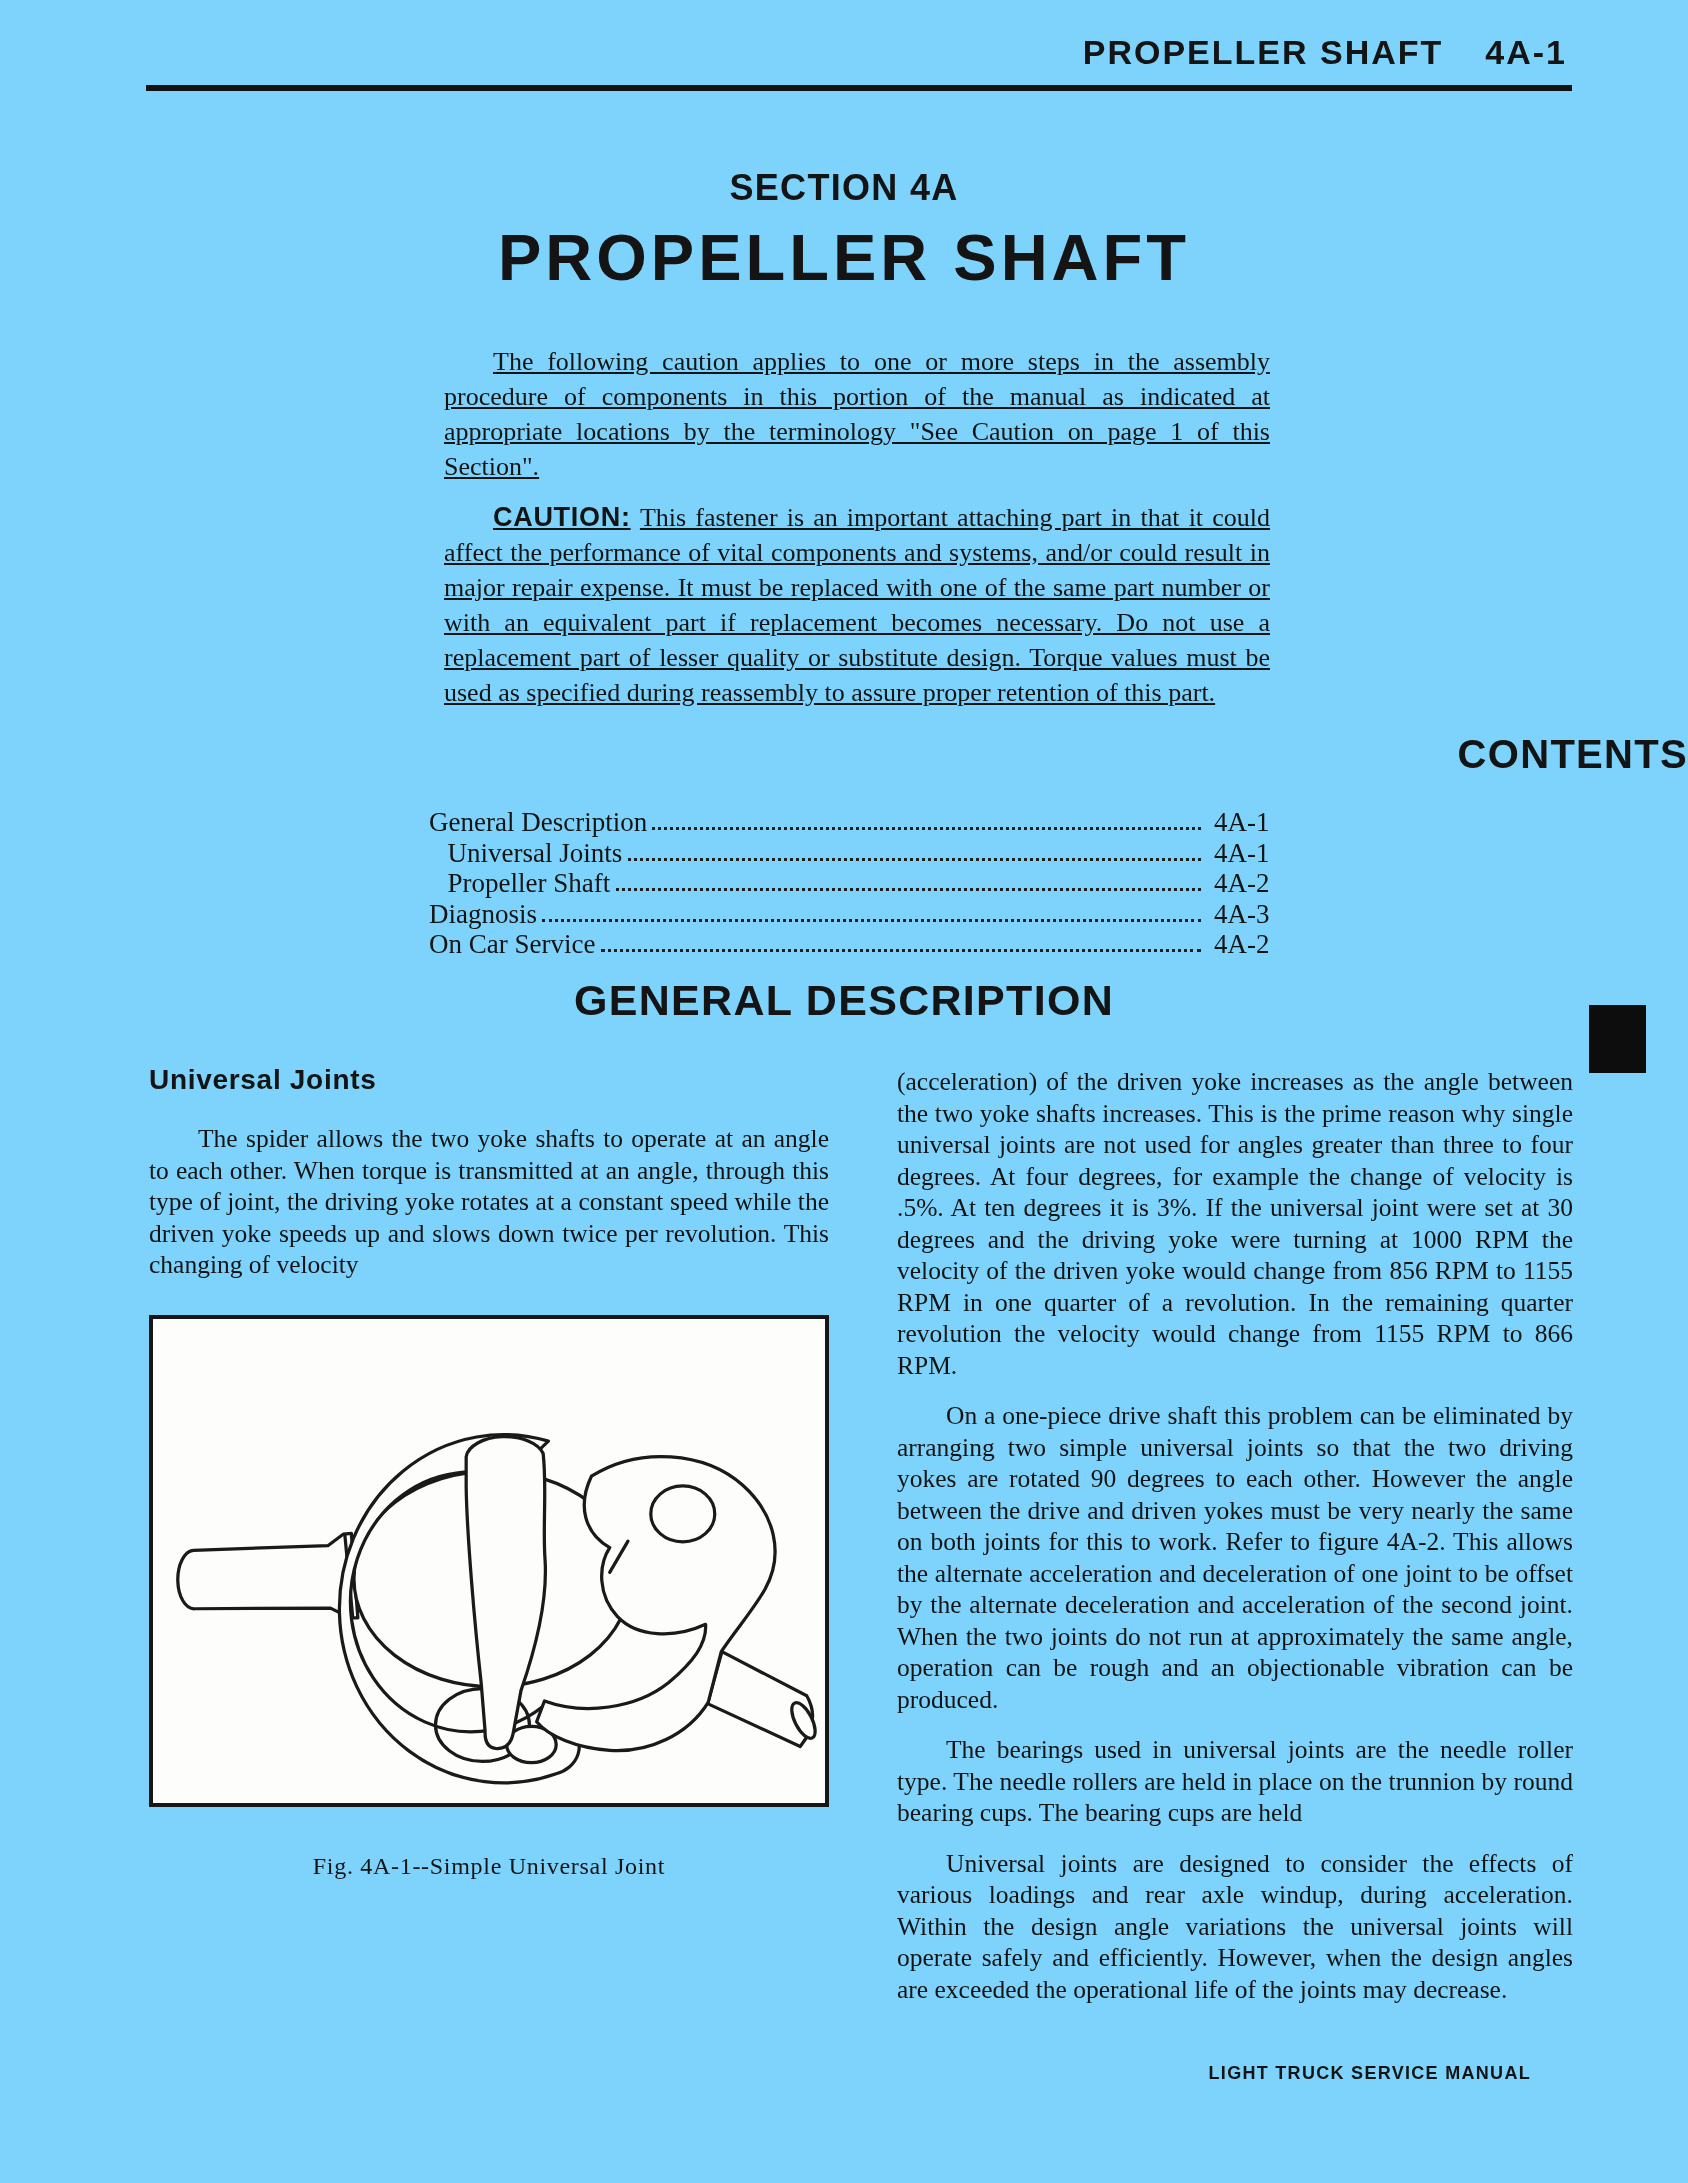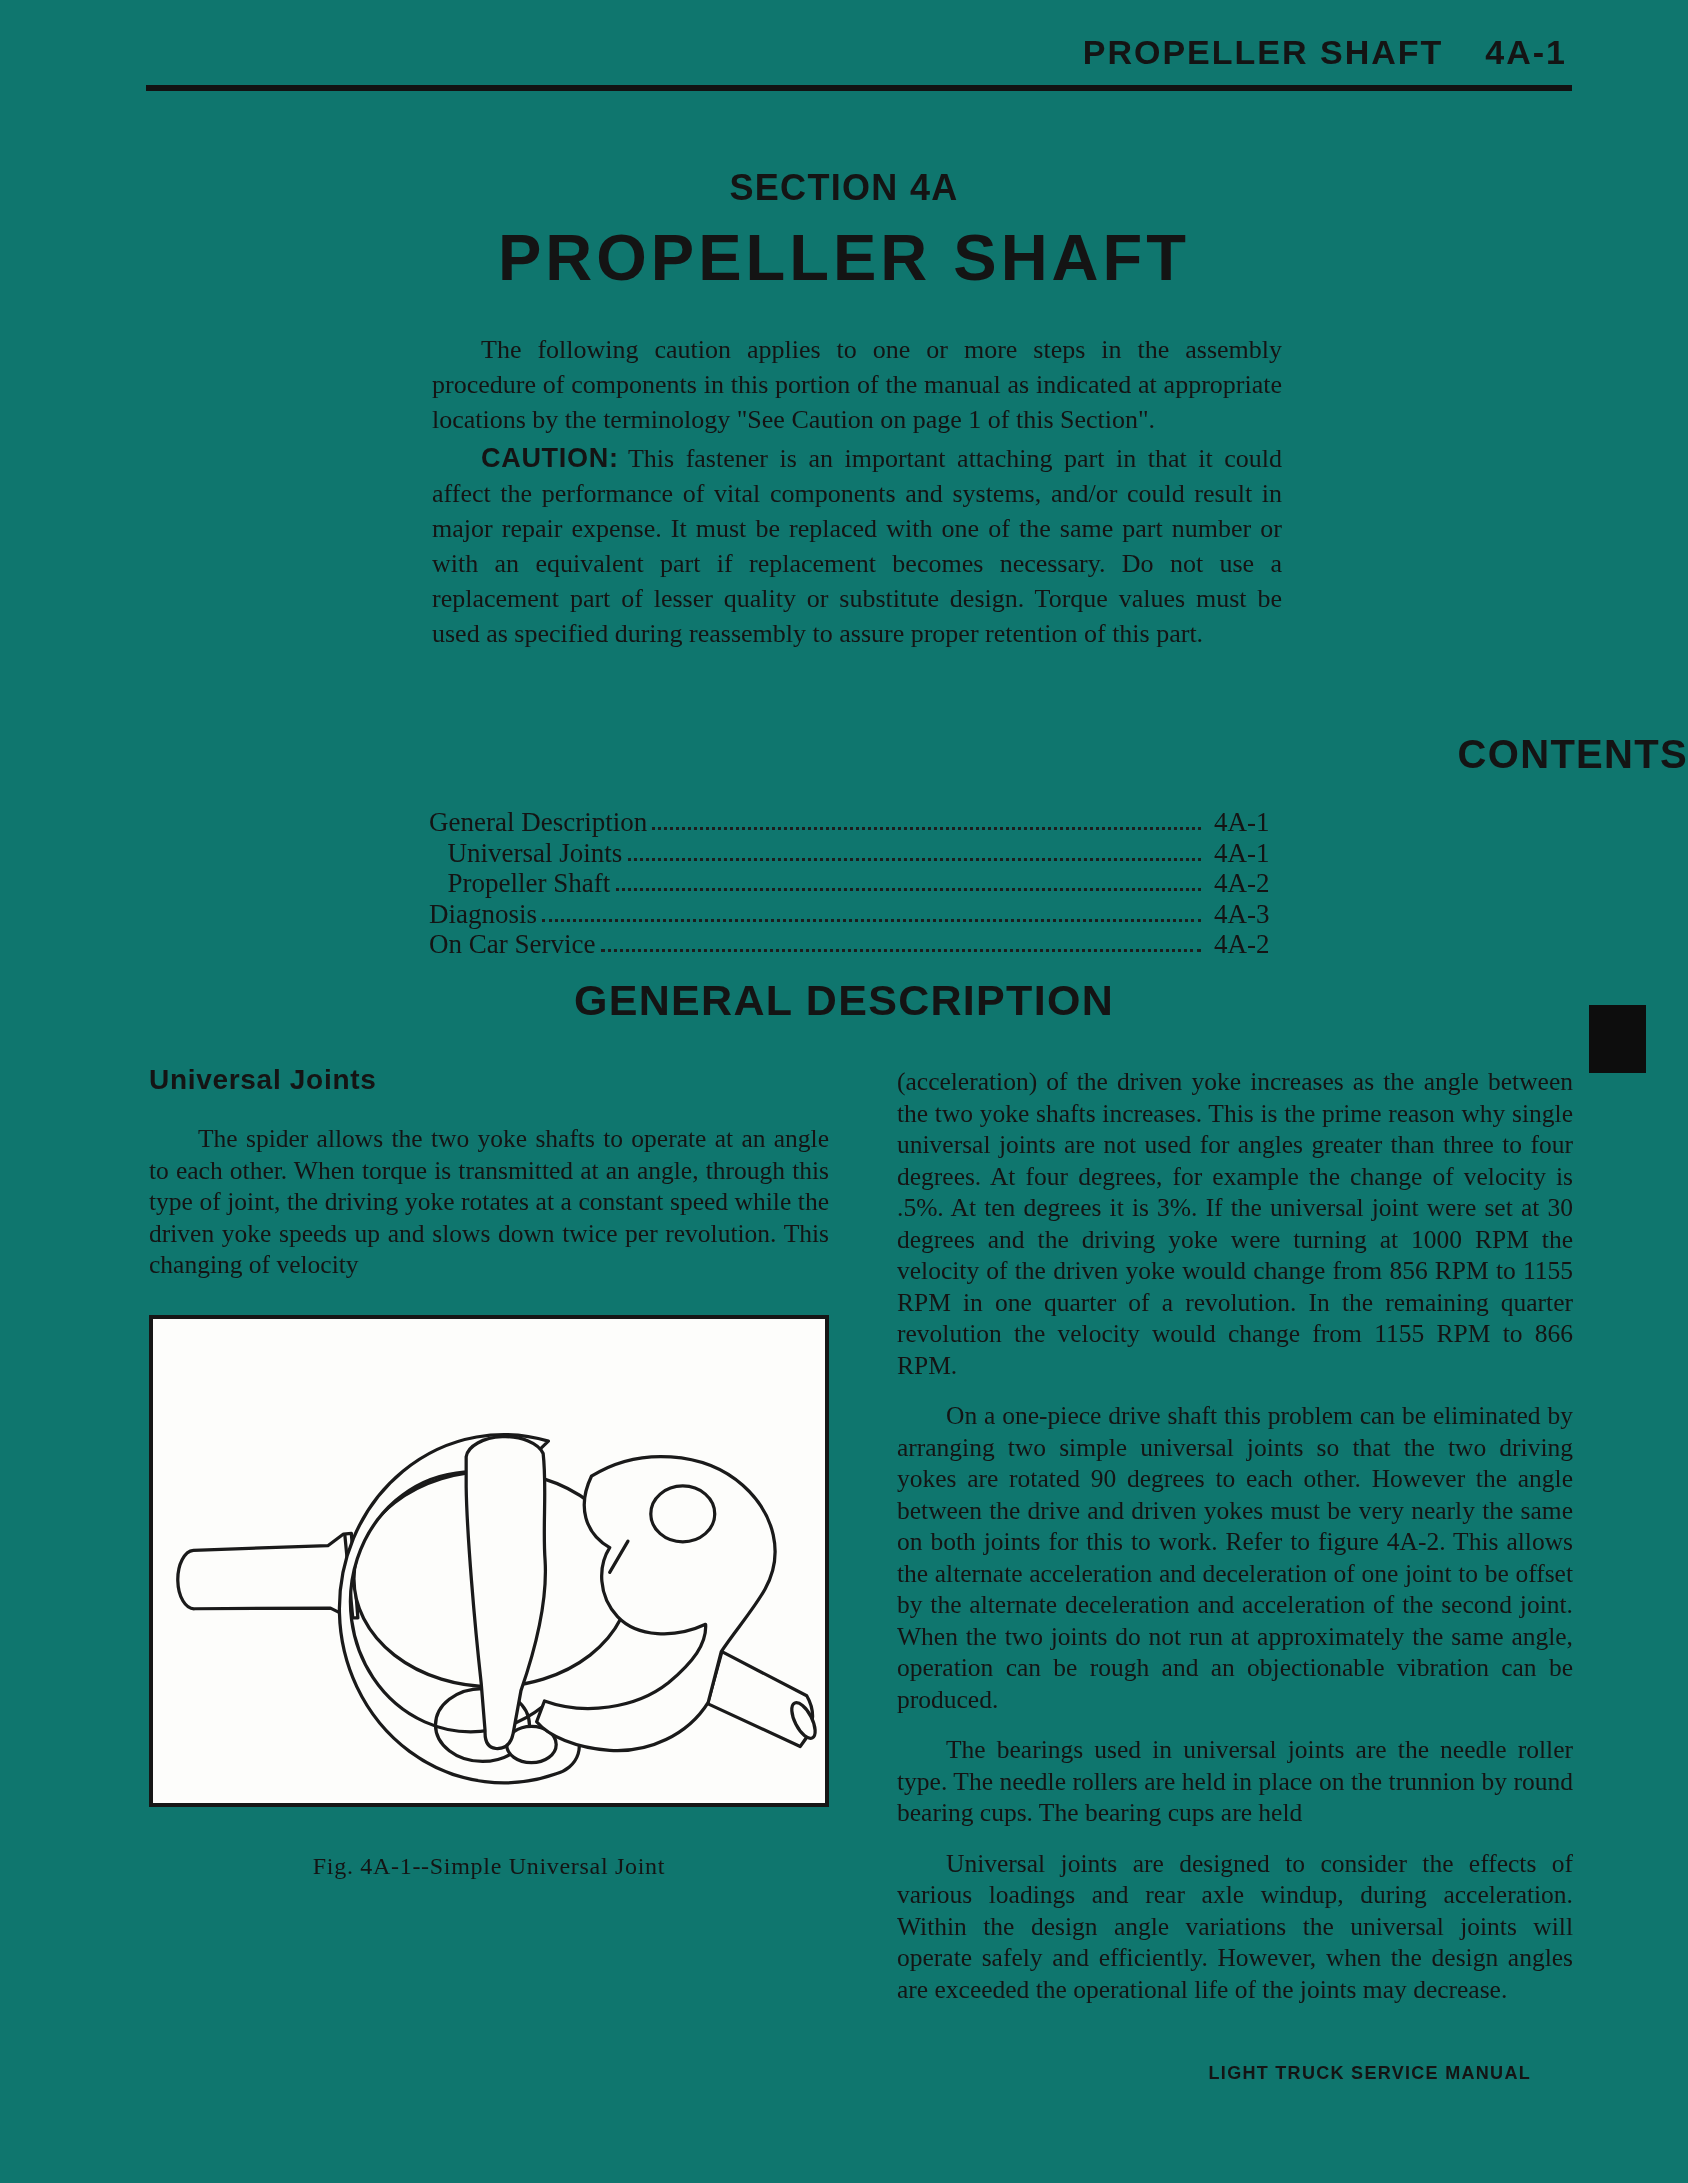--- a/index.html
+++ b/index.html
@@ -1,19 +1,19 @@
 <!DOCTYPE html>
 <html style="font-size:10.6px"><head>
 <meta charset="utf-8">
 <style>
   html,body{margin:0;padding:0;background:#e8e8e6;}
   .page{
     position:relative;
     width:1688px;height:2183px;
-    background:#0f766e;
+    background:#7dd3fc;
     color:#141414;
     font-family:"Liberation Serif", serif;
     overflow:hidden;
   }
   
   .running-head{
     position:absolute;top:33px;left:0;right:121px;
     text-align:right;
     font-family:"Liberation Sans", sans-serif;
     font-weight:bold;font-size:34px;letter-spacing:2px;
@@ -36,21 +36,21 @@
     text-align:center;
     font-family:"Liberation Sans", sans-serif;
     font-weight:bold;font-size:65px;letter-spacing:4px;
   }
   
   .intro-block{
     position:absolute;top:328px;left:428px;width:858px;
     font-size:26px;line-height:35px;
     text-align:justify;
   }
-  .intro-block p{margin:4px;text-indent:49px;}
+  .intro-block p{margin:16px;text-indent:49px;text-decoration:underline;}
   .caution-label{
     font-family:"Liberation Sans", sans-serif;
     font-weight:bold;font-size:27px;letter-spacing:0.7px;
     margin-right:9.3px;
   }
   
   .contents-heading{
     position:absolute;top:732px;left:0;width:1688px;
     text-align:right;
     font-family:"Liberation Sans", sans-serif;

